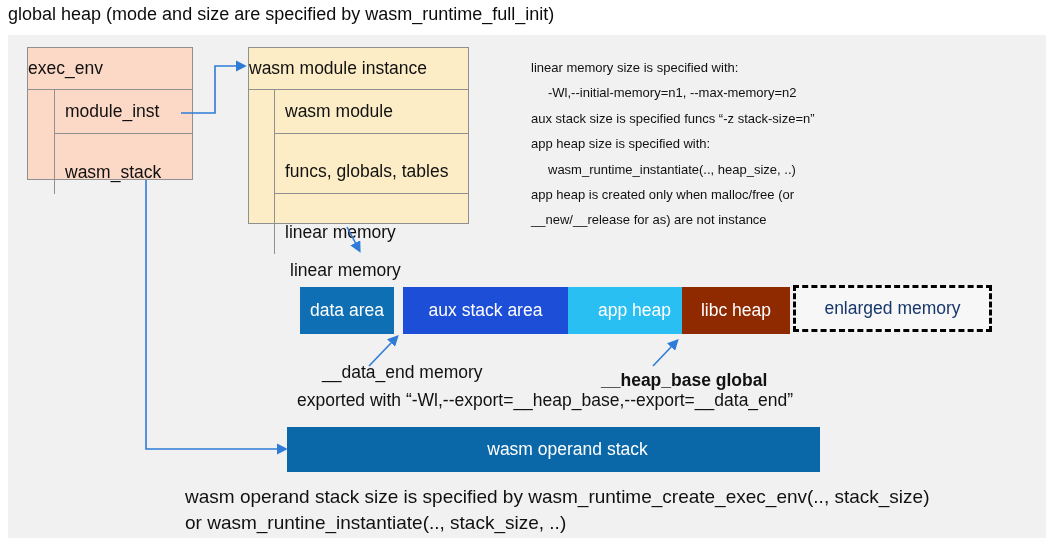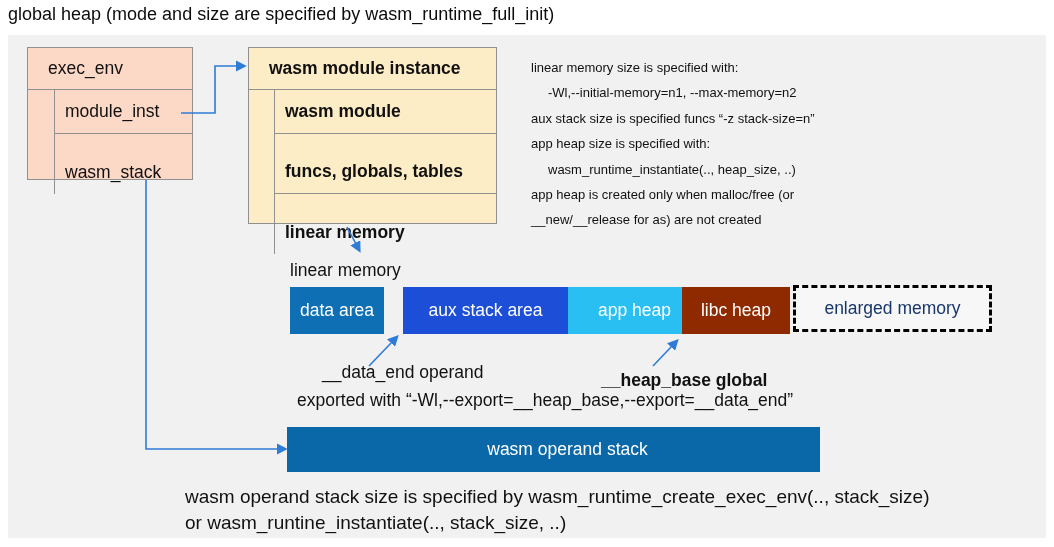--- a/index.html
+++ b/index.html
@@ -6,40 +6,40 @@
   .canvas{
     position:relative;width:1054px;height:547px;overflow:hidden;
     font-family:"Liberation Sans",sans-serif;color:#111;
     -webkit-font-smoothing:antialiased;
   }
   .title{position:absolute;left:8px;top:4px;font-size:18px;color:#0d0d0d;white-space:nowrap;}
   .panel{position:absolute;left:8px;top:35px;width:1038px;height:503px;background:#f1f1f1;}
 
   
   .tbl{position:absolute;border:1px solid #909090;box-sizing:border-box;font-size:17.5px;}
-  .tbl-header{height:42px;display:flex;align-items:center;padding-left:20px;border-bottom:1px solid #909090;box-sizing:border-box;}
+  .tbl-header{height:42px;display:flex;align-items:center;padding-left:0;border-bottom:1px solid #909090;box-sizing:border-box;}
   .tbl-body{display:flex;}
   .tbl-strip{border-right:1px solid #909090;}
   .tbl-rows{flex:1;display:flex;flex-direction:column;gap:16px;}
   .tbl-row{height:44px;display:flex;align-items:center;padding-left:10px;border-bottom:1px solid #909090;box-sizing:border-box;}
   .tbl-row:last-child{border-bottom:none;}
   .exec{left:27px;top:47px;width:166px;height:133px;}
   .exec .tbl-strip{width:26px;}
-  .modinst{left:248px;top:47px;width:249px;height:177px;font-weight:bold;}
+  .modinst{left:248px;top:47px;width:221px;height:177px;}
   .modinst .tbl-strip{width:25px;}
 
   
   .right-notes{position:absolute;left:531px;top:55px;font-size:13px;line-height:25.4px;white-space:nowrap;}
   .right-notes .indent{padding-left:17px;}
 
   
   .lm-label{position:absolute;left:290px;top:260px;font-size:17.5px;}
   .seg{position:absolute;top:287px;height:47px;display:flex;align-items:center;justify-content:center;
        color:#ffffff;font-size:17.5px;white-space:nowrap;}
-  .seg-data{left:290px;width:94px;}
+  .seg-data{left:300px;width:94px;}
   .seg-aux{left:403px;width:165px;}
   .seg-app{left:568px;width:133px;}
   .seg-libc{left:682px;width:108px;}
   .enlarged{position:absolute;left:793px;top:285px;width:199px;height:47px;box-sizing:border-box;
             border:3px dashed #000;background:#f7f7f7;display:flex;align-items:center;justify-content:center;
             font-size:17.5px;}
 
   
   .ann{position:absolute;font-size:17.5px;white-space:nowrap;color:#111;}
   .ann-dataend{left:322px;top:362px;}
@@ -85,31 +85,31 @@
     </div>
   </div>
 
   <div class="right-notes">
     <div>linear memory size is specified with:</div>
     <div class="indent">-Wl,--initial-memory=n1, --max-memory=n2</div>
     <div>aux stack size is specified funcs “-z stack-size=n”</div>
     <div>app heap size is specified with:</div>
     <div class="indent">wasm_runtime_instantiate(.., heap_size, ..)</div>
     <div>app heap is created only when malloc/free (or</div>
-    <div>__new/__release for as) are not created</div>
+    <div>__new/__release for as) are not instance</div>
   </div>
 
   <div class="lm-label">linear memory</div>
   <div class="seg seg-data" style="background-color: rgb(14, 111, 180);">data area</div>
   <div class="seg seg-aux" style="background-color: #1d4ed8;">aux stack area</div>
   <div class="seg seg-app" style="background-color: rgb(41, 191, 242);">app heap</div>
   <div class="seg seg-libc" style="background-color: rgb(143, 42, 0);">libc heap</div>
   <div class="enlarged" style="color: rgb(23, 54, 107);">enlarged memory</div>
 
-  <div class="ann ann-dataend">__data_end operand</div>
+  <div class="ann ann-dataend">__data_end memory</div>
   <div class="ann ann-heapbase">__heap_base global</div>
   <div class="ann ann-exported">exported with “-Wl,--export=__heap_base,--export=__data_end”</div>
 
   <div class="operand" style="background-color: rgb(10, 103, 168); padding-left: 28px;">wasm operand stack</div>
 
   <div class="bottom-notes">
     <div>wasm operand stack size is specified by wasm_runtime_create_exec_env(.., stack_size)</div>
     <div>or wasm_runtine_instantiate(.., stack_size, ..)</div>
   </div>
 

